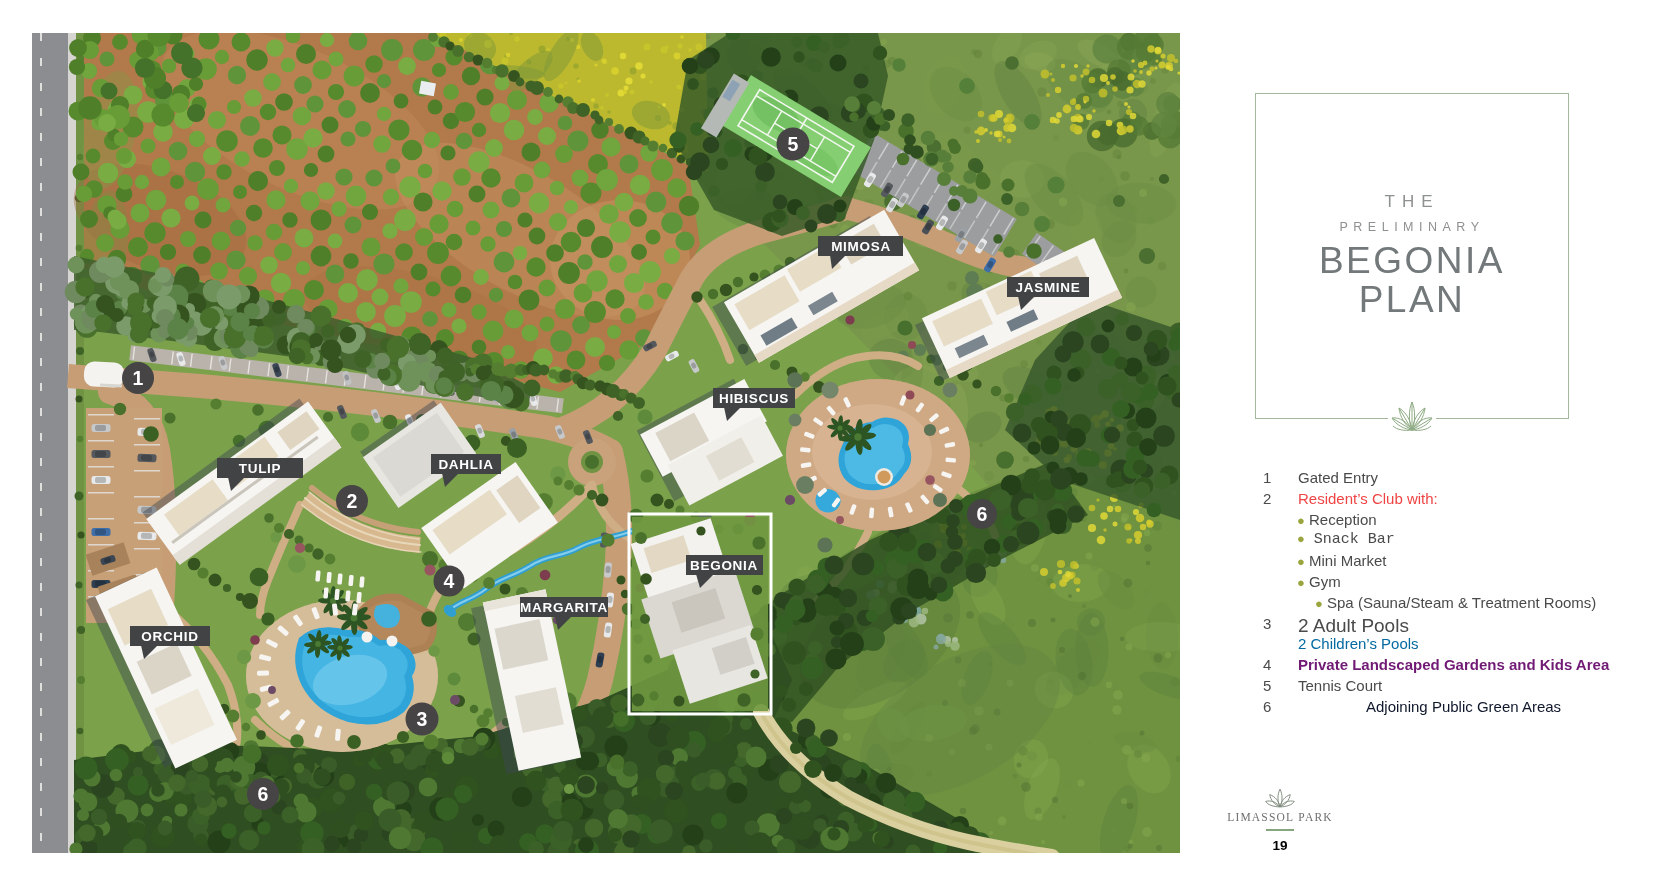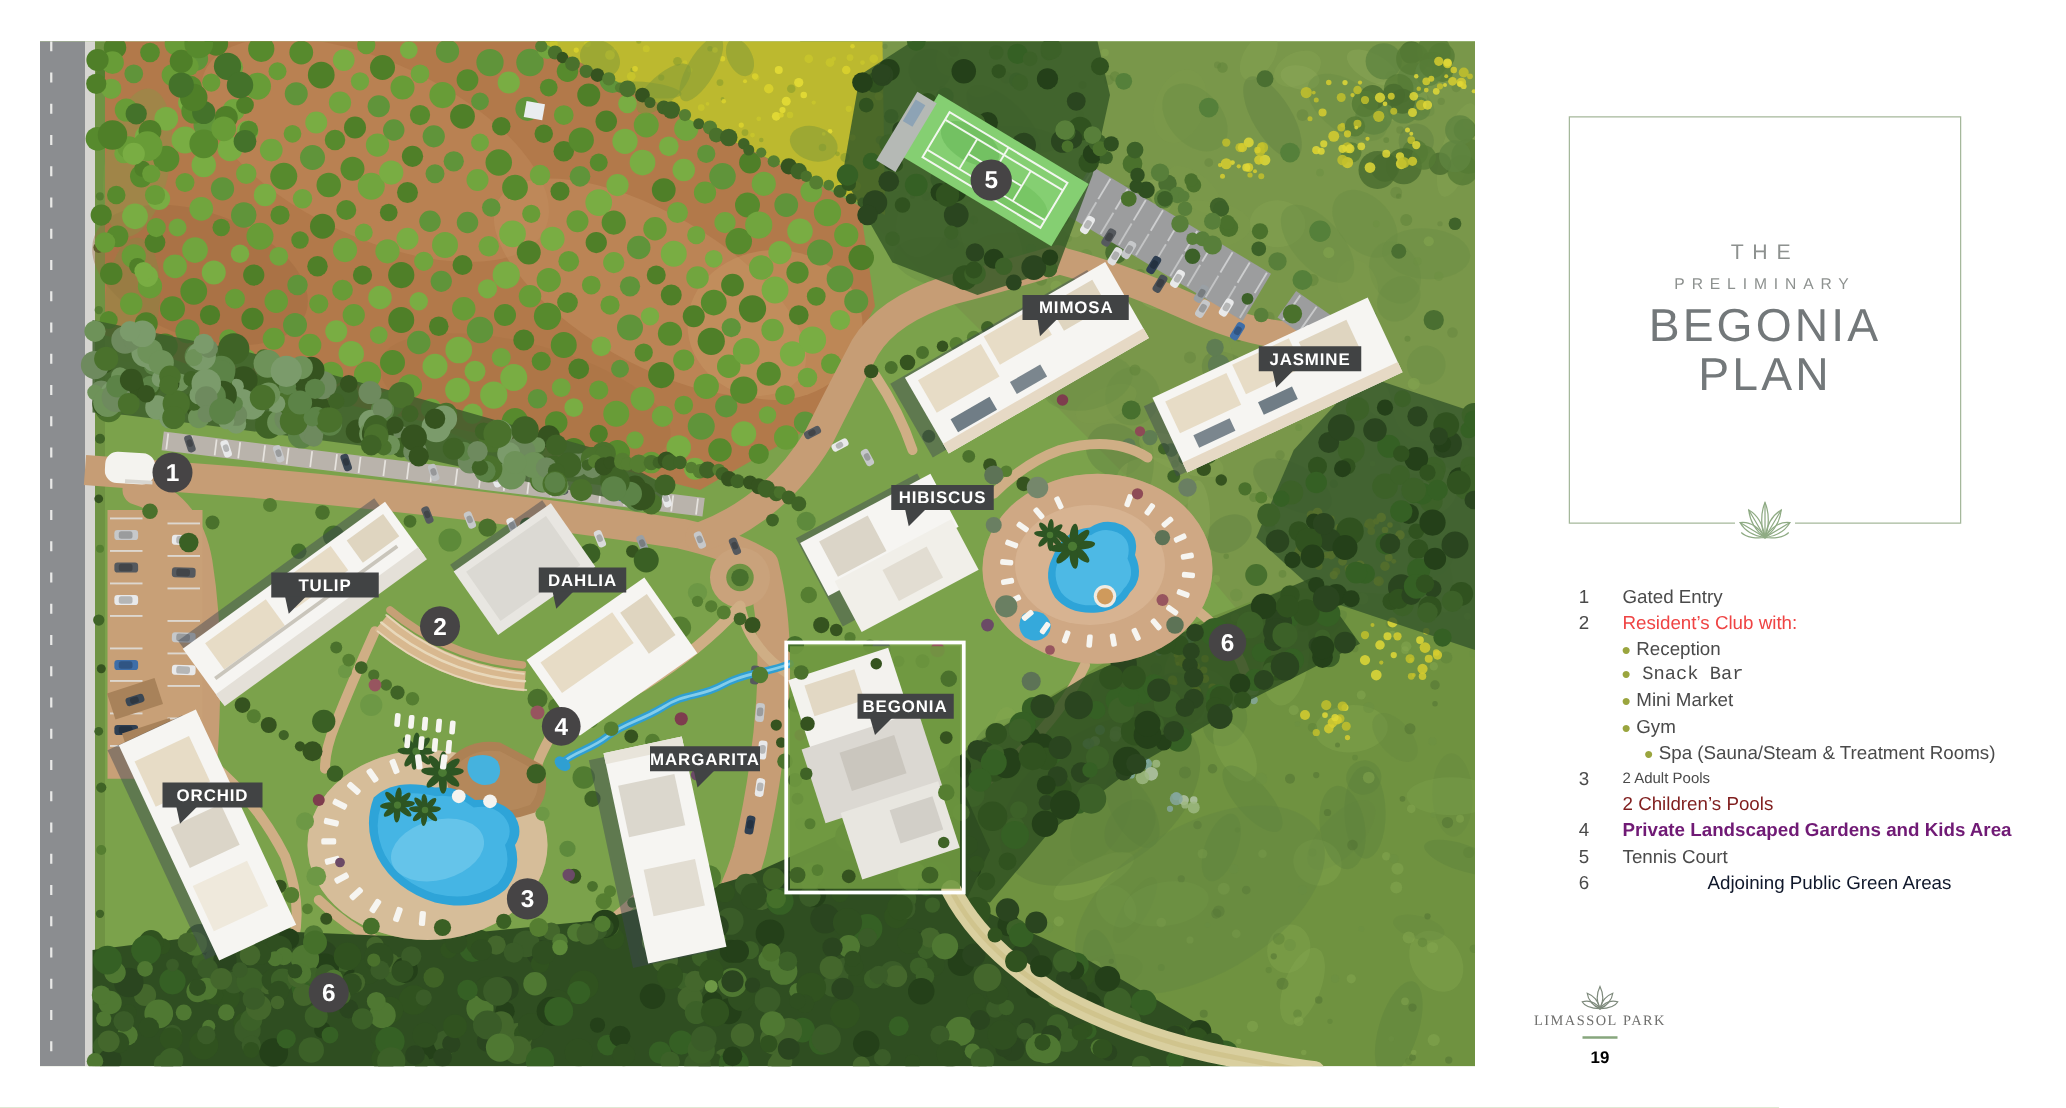--- a/index.html
+++ b/index.html
@@ -2972,22 +2972,22 @@
 <div class="abs" style="left:1263px;top:469px;font-size:15px;color:#4a4a4a;">1</div>
 <div class="abs" style="left:1298px;top:469px;font-size:15px;color:#4a4a4a;">Gated Entry</div>
 <div class="abs" style="left:1263px;top:490px;font-size:15px;color:#4a4a4a;">2</div>
 <div class="abs" style="left:1298px;top:490px;font-size:15px;color:#ef4444;">Resident’s Club with:</div>
 <div class="abs" style="left:1297px;top:511px;font-size:15px;color:#4a4a4a;"><span style="color:#9aa53e;font-size:13px;">●</span>&nbsp;Reception</div>
 <div class="abs" style="left:1297px;top:531px;font-size:15px;color:#4a4a4a;font-family:Liberation Mono, monospace;"><span style="color:#9aa53e;font-size:13px;">●</span>&nbsp;Snack Bar</div>
 <div class="abs" style="left:1297px;top:552px;font-size:15px;color:#4a4a4a;"><span style="color:#9aa53e;font-size:13px;">●</span>&nbsp;Mini Market</div>
 <div class="abs" style="left:1297px;top:573px;font-size:15px;color:#4a4a4a;"><span style="color:#9aa53e;font-size:13px;">●</span>&nbsp;Gym</div>
 <div class="abs" style="left:1297px;top:594px;font-size:15px;color:#4a4a4a;margin-left:18px;"><span style="color:#9aa53e;font-size:13px;">●</span>&nbsp;Spa (Sauna/Steam &amp; Treatment Rooms)</div>
 <div class="abs" style="left:1263px;top:615px;font-size:15px;color:#4a4a4a;">3</div>
-<div class="abs" style="left:1298px;top:615px;font-size:12px;color:#4a4a4a;">2 Adult Pools</div>
-<div class="abs" style="left:1298px;top:635px;font-size:15px;color:#7f1d1d;">2 Children’s Pools</div>
+<div class="abs" style="left:1298px;top:615px;font-size:19px;color:#4a4a4a;">2 Adult Pools</div>
+<div class="abs" style="left:1298px;top:635px;font-size:15px;color:#0369a1;">2 Children’s Pools</div>
 <div class="abs" style="left:1263px;top:656px;font-size:15px;color:#4a4a4a;">4</div>
 <div class="abs" style="left:1298px;top:656px;font-size:15px;color:#701a75;font-weight:bold;">Private Landscaped Gardens and Kids Area</div>
 <div class="abs" style="left:1263px;top:677px;font-size:15px;color:#4a4a4a;">5</div>
 <div class="abs" style="left:1298px;top:677px;font-size:15px;color:#4a4a4a;">Tennis Court</div>
 <div class="abs" style="left:1263px;top:698px;font-size:15px;color:#4a4a4a;">6</div>
 <div class="abs" style="left:1366px;top:698px;font-size:15px;color:#0f172a;">Adjoining Public Green Areas</div>
 
 <div class="abs" style="left:1262px;top:786px;width:36px;height:26px;text-align:center;">
 <svg width="30" height="24" viewBox="0 0 44 34">
 <g fill="none" stroke="#7e8a7c" stroke-width="1.4">

